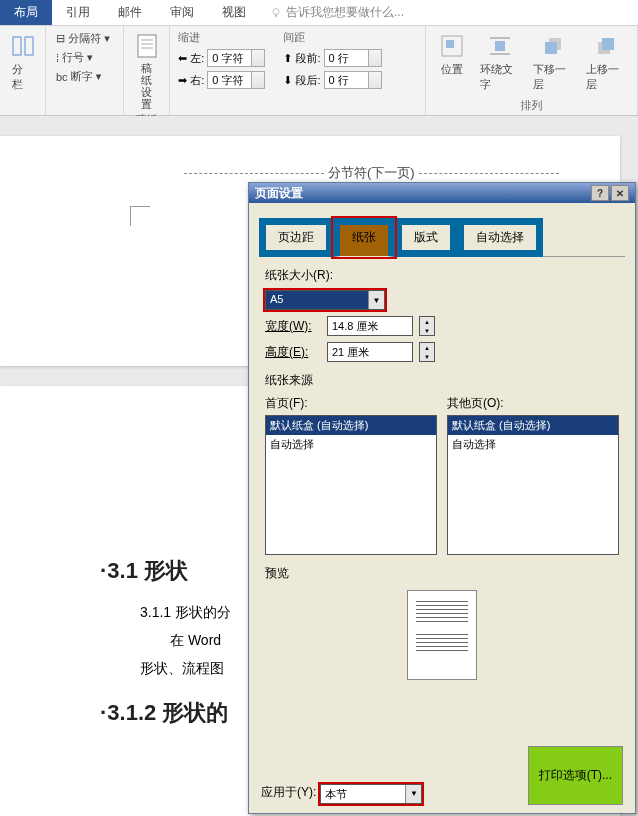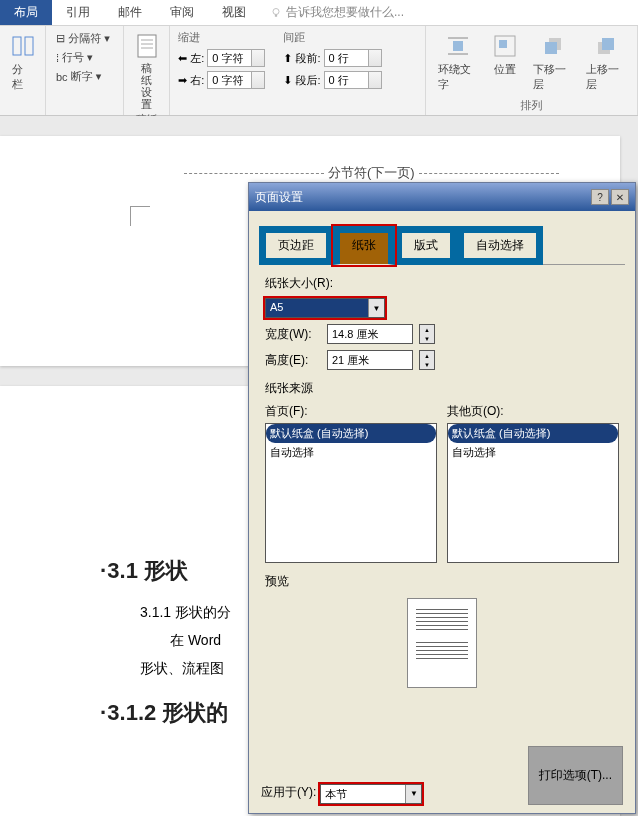--- a/index.html
+++ b/index.html
@@ -33,50 +33,50 @@
 .crop-mark { position: absolute; width: 20px; height: 20px; }
 .crop-mark.tl { border-left: 1px solid #999; border-top: 1px solid #999; }
 .crop-tl1 { top: 70px; left: 130px; }
 .mini-red { position: absolute; top: 278px; left: 145px; width: 20px; height: 24px; border: 2px solid #c00; }
 .doc-text { font-size: 16px; color: #222; margin-bottom: 18px; }
 .doc-h { font-size: 22px; font-weight: bold; }
 .doc-line { font-size: 14px; margin: 10px 0 0 40px; }
 
 
 .dialog { position: absolute; left: 248px; top: 182px; width: 388px; height: 632px; background: #ece9d8; border: 1px solid #6b7a99; box-shadow: 2px 2px 6px rgba(0,0,0,0.4); display: flex; flex-direction: column; }
-.titlebar { background: linear-gradient(#8ba6d8,#2b579a); color: #fff; height: 28px; display: flex; align-items: center; padding: 0 6px; font-size: 12px; justify-content: space-between; }
+.titlebar { background: linear-gradient(#8ba6d8,#2b579a); color: #fff; height: 20px; display: flex; align-items: center; padding: 0 6px; font-size: 12px; justify-content: space-between; font-weight: bold; }
 .titlebar-right { display: flex; gap: 2px; }
 .tb-btn { width: 18px; height: 16px; background: #d4d0c8; border: 1px solid #888; font-size: 10px; display: flex; align-items: center; justify-content: center; color: #333; }
 .dialog-tabs { display: flex; padding: 8px 10px 0; gap: 0; }
 .dlg-tab { padding: 4px 12px; font-size: 12px; border: 7px solid #0369a1; background: #ece9d8; position: relative; top: 1px; margin-top: 6px; }
 .dlg-tab.active { background: #a16207; border-bottom: 1px solid #ece9d8; z-index: 2; }
 .dlg-tab.red { outline: 2px solid #c00; }
 .dialog-body { border-top: 1px solid #999; margin: 0 10px; padding: 10px 6px; flex: 1; display: flex; flex-direction: column; gap: 10px; font-size: 12px; overflow: hidden; }
 .fieldset { border: none; }
 .section-label { font-size: 12px; margin-bottom: 6px; }
 .combo { display: flex; border: 1px solid #555; background: #fff; height: 20px; width: 120px; }
 .combo.red-outline { outline: 2px solid #c00; }
 .combo-val { flex: 1; padding: 2px 4px; background: #1a3e7a; color: #fff; font-size: 11px; }
 .combo-val.plain { background: #fff; color: #000; }
 .combo-btn { width: 16px; background: #e5e5e5; border-left: 1px solid #888; display: flex; align-items: center; justify-content: center; font-size: 8px; }
 .dim-row { display: flex; align-items: center; gap: 6px; margin-top: 6px; }
-.dim-label { width: 56px; }
+.dim-label { width: 56px; text-decoration: underline; }
 .dim-input { border: 1px solid #555; background: #fff; width: 86px; height: 20px; padding: 2px 4px; font-size: 11px; }
 .spin-btns { display: flex; flex-direction: column; border: 1px solid #555; }
 .spin-btns div { width: 14px; height: 9px; background: #e5e5e5; font-size: 6px; display: flex; align-items: center; justify-content: center; }
 .source-row { display: flex; gap: 10px; }
 .source-col { flex: 1; }
 .listbox { border: 1px solid #555; background: #fff; height: 140px; overflow: hidden; }
 .listbox-item { padding: 2px 4px; font-size: 11px; }
-.listbox-item.selected { background: #1a3e7a; color: #fff; border-radius: 9px; }
+.listbox-item.selected { background: #1a3e7a; color: #fff; }
 .preview-box { border: 1px solid #888; background: #fff; width: 70px; height: 90px; margin: 8px auto; padding: 10px 8px; display: flex; flex-direction: column; gap: 3px; }
 .preview-line { border-top: 1px solid #666; }
 .dialog-footer { display: flex; align-items: center; padding: 8px 12px; gap: 8px; justify-content: space-between; font-size: 12px; }
 .footer-left { display: flex; align-items: flex-start; gap: 4px; margin-top: 36px; }
-.dlg-button { border: 1px solid #888; background: #a3a3a3; padding: 20px 10px; font-size: 12px; }
+.dlg-button { border: 1px solid #888; background: #84cc16; padding: 20px 10px; font-size: 12px; }
 .apply-combo { border: 1px solid #555; background: #fff; width: 102px; height: 20px; display: flex; outline: 2px solid #c00; }
 
 svg { display: block; }
 </style>
 </head>
 <body>
 
 <div class="ribbon-tabs">
   <div class="ribbon-tab active">布局</div>
   <div class="ribbon-tab">引用</div>
@@ -172,35 +172,35 @@
         </div>
       </div>
     </div>
   </div>
 
   <div class="ribbon-group" style="flex:1">
     <div class="group-content">
       <div class="big-btn">
           <span class="icon">
             <svg width="24" height="24">
+              <rect x="2" y="2" width="20" height="20" fill="none" stroke="#aaa"></rect>
+              <rect x="6" y="6" width="8" height="8" fill="#9bd"></rect>
+            </svg>
+          </span>
+          <span>位置</span>
+        </div>
+      <div class="big-btn">
+          <span class="icon">
+            <svg width="24" height="24">
               <rect x="7" y="7" width="10" height="10" fill="#9bd"></rect>
               <line x1="2" y1="4" x2="22" y2="4" stroke="#888"></line>
               <line x1="2" y1="20" x2="22" y2="20" stroke="#888"></line>
             </svg>
           </span>
           <span>环绕文字</span>
-        </div>
-      <div class="big-btn">
-          <span class="icon">
-            <svg width="24" height="24">
-              <rect x="2" y="2" width="20" height="20" fill="none" stroke="#aaa"></rect>
-              <rect x="6" y="6" width="8" height="8" fill="#9bd"></rect>
-            </svg>
-          </span>
-          <span>位置</span>
         </div>
       <div class="big-btn">
           <span class="icon">
             <svg width="24" height="24">
               <rect x="8" y="4" width="12" height="12" fill="#ccc"></rect>
               <rect x="4" y="8" width="12" height="12" fill="#9bd"></rect>
             </svg>
           </span>
           <span>下移一层</span>
         </div>

